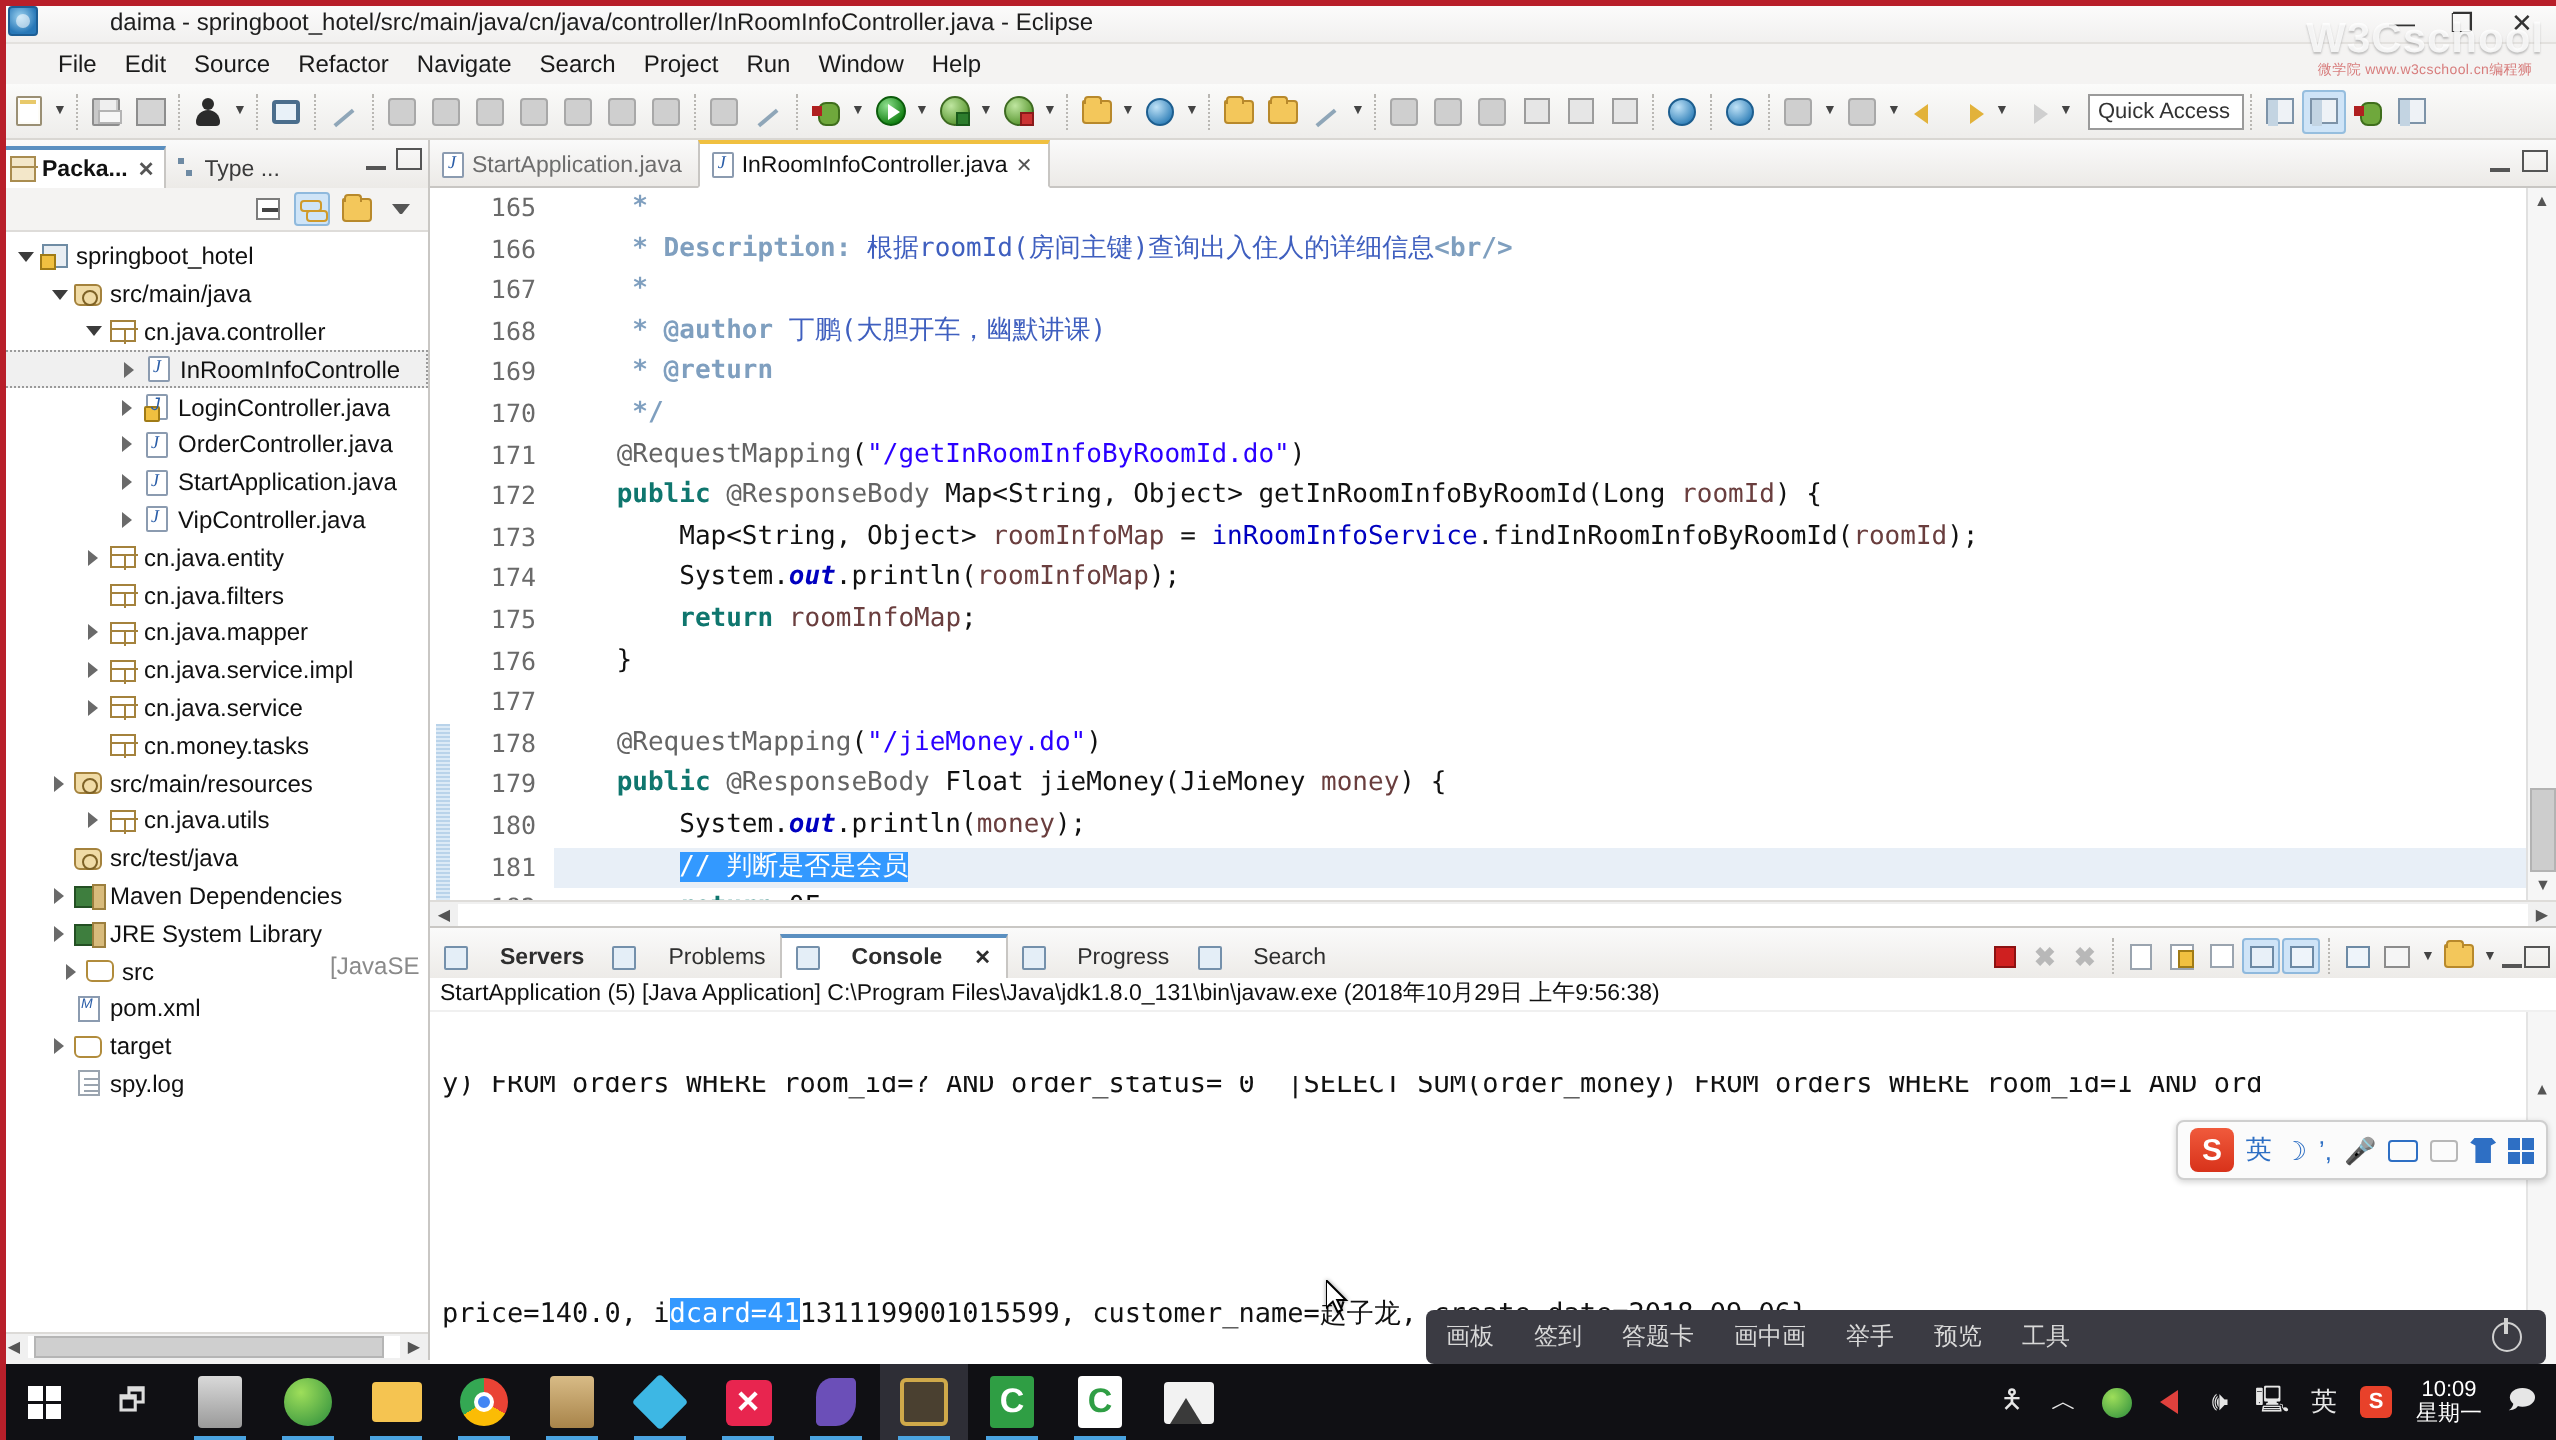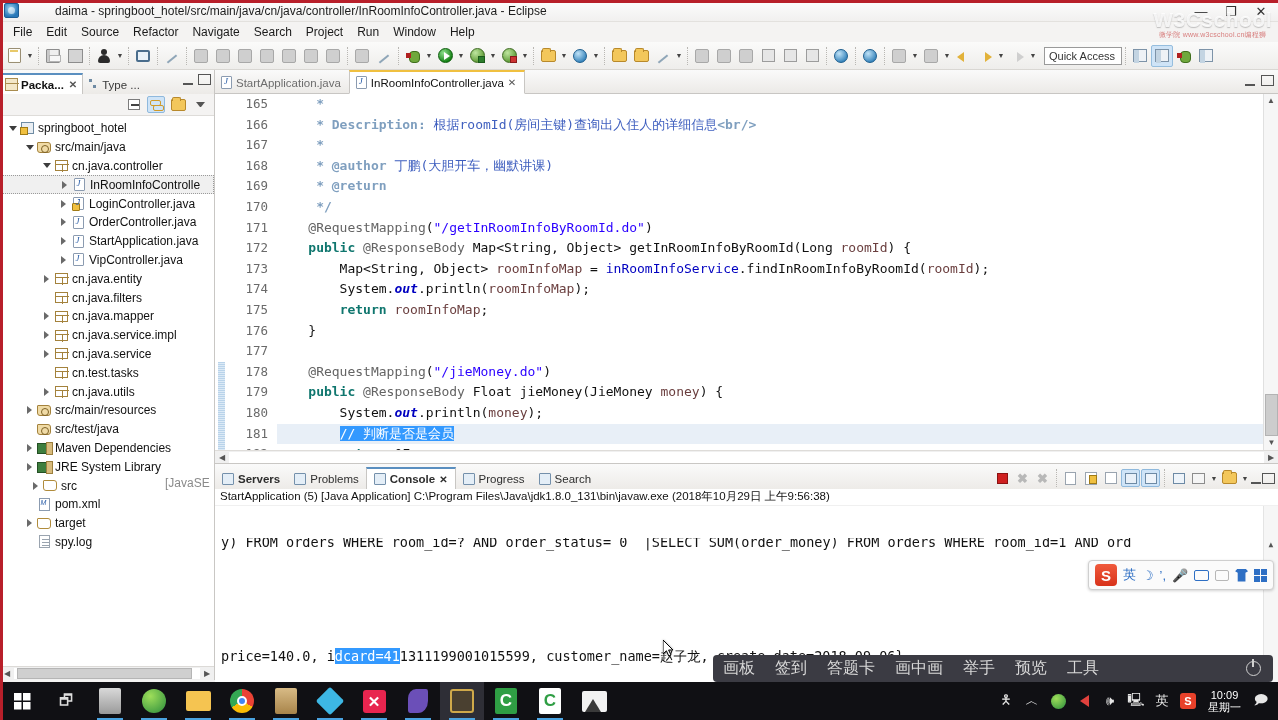--- a/index.html
+++ b/index.html
@@ -24,21 +24,21 @@
   .wincontrols { position:absolute; right:2px; top:0; display:flex; height:22px; align-items:center; }
   .wc { width:30px; height:20px; display:flex; align-items:center; justify-content:center;
     font-size:13px; color:#333; }
   .watermark { position:absolute; right:6px; top:10px; text-align:center;
     pointer-events:none; z-index:40; }
   .wm-main { font-size:21px; font-weight:bold; color:rgba(255,255,255,.82);
      letter-spacing:.5px; text-shadow:0 1px 1px rgba(140,140,140,.5); line-height:20px;}
   .wm-sub { font-size:7px; color:rgba(200,60,60,.65); letter-spacing:.2px; }
 
   
-  .menubar { height:20px; display:flex; align-items:center; padding-left:6px;
+  .menubar { height:20px; display:flex; align-items:center; padding-left:22px;
     background:#f4f3f2; }
   .menu-item { padding:2px 7px; font-size:12px; color:#1a1a1a; }
 
   
   .toolbar { height:28px; background:linear-gradient(#fbfbfa,#eeedeb);
     border-bottom:1px solid #d9d7d3; display:flex; align-items:center;
     padding:0 3px; gap:0px; position:relative; }
   .tbtn { width:22px; height:22px; display:flex; align-items:center;
     justify-content:center; border:1px solid transparent; border-radius:2px; }
   .tbtn.active { background:#cfe4f7; border-color:#96bede; }
@@ -196,21 +196,21 @@
   .selbox { background:#3399ff; color:#fff; }
   .ed-vscroll{position:absolute;right:0;top:0;width:15px;height:100%;background:#f6f6f6;border-left:1px solid #e0e0e0;}
   .ed-vscroll .up,.ed-vscroll .dn{height:14px;text-align:center;font-size:8px;color:#555;line-height:14px;}
   .ed-vscroll .thumb{position:absolute;left:1px;top:300px;width:13px;height:42px;background:#cdcdcd;border:1px solid #b3b3b3;}
   .ed-hscroll{height:13px;background:#f0f0f0;display:flex;align-items:center;border-top:1px solid #dedcd9;}
 
   
   .console-wrap{flex:1; background:#f4f3f2; display:flex; flex-direction:column;}
   .ctabs{height:25px; display:flex; align-items:flex-end; background:linear-gradient(#fafafa,#edebe8);
      position:relative;}
-  .ctab{display:flex;align-items:center;gap:4px;padding:4px 7px;font-size:11.5px;color:#2e2e2e;text-align:center;}
+  .ctab{display:flex;align-items:center;gap:16px;padding:4px 7px;font-size:11.5px;color:#2e2e2e;text-align:center;}
   .ctab.sel{background:#fff;border:1px solid #c8c6c3;border-bottom:none;border-top:2px solid #5a8fc0;font-weight:bold;}
   .ctab.bold{font-weight:bold;}
   .ctools{position:absolute;right:3px;top:3px;display:flex;align-items:center;gap:1px;}
   .ct{width:19px;height:18px;display:flex;align-items:center;justify-content:center;border:1px solid transparent;border-radius:2px;}
   .ct.on{background:#cfe4f7;border-color:#8fb9dd;}
   .ic-stop{width:11px;height:11px;background:#cf2020;border:1px solid #8c1212;}
   .ic-xgray{font-size:13px;color:#b8b8b8;font-weight:bold;}
   .ic-page{width:11px;height:13px;background:#fff;border:1px solid #9aa4af;}
   .ic-lock{width:12px;height:13px;background:#fff;border:1px solid #9aa4af;position:relative;}
   .ic-lock:after{content:"";position:absolute;right:-1px;bottom:0;width:6px;height:7px;background:#f0c040;border:1px solid #a07b16;}
@@ -242,21 +242,21 @@
      clip-path:polygon(20% 0,80% 0,100% 22%,80% 33%,80% 100%,20% 100%,20% 33%,0 22%);}
   .sg-grid{width:13px;height:13px;background:
       linear-gradient(#2e6fc4,#2e6fc4) 0 0/6px 6px no-repeat,
       linear-gradient(#2e6fc4,#2e6fc4) 7px 0/6px 6px no-repeat,
       linear-gradient(#2e6fc4,#2e6fc4) 0 7px/6px 6px no-repeat,
       linear-gradient(#2e6fc4,#2e6fc4) 7px 7px/6px 6px no-repeat;}
 
   
   .classbar{position:absolute;left:713px;top:655px;width:560px;height:27px;background:#3b3b43;
      border-radius:4px;display:flex;align-items:center;z-index:25;}
-  .cb-item{color:#d8d8d8;font-size:16px;padding:0 10px;}
+  .cb-item{color:#d8d8d8;font-size:12px;padding:0 10px;}
   .cb-power{margin-left:auto;margin-right:12px;width:15px;height:15px;border:1.7px solid #d0d0d0;
      border-radius:50%;position:relative;}
   .cb-power:after{content:"";position:absolute;left:5.3px;top:-3px;width:1.7px;height:8px;background:#d0d0d0;}
 
   
   .taskbar{position:absolute;left:0;top:682px;width:1278px;height:38px;background:#101014;
      display:flex;align-items:center;}
   .tk{width:44px;height:38px;display:flex;align-items:center;justify-content:center;position:relative;}
   .tk.run:after{content:"";position:absolute;bottom:0;left:9px;width:26px;height:2.5px;background:#4aa3e0;}
   .tk.active{background:#2e2e36;}
@@ -591,35 +591,35 @@
             <div class="ti">
               <i class="ic i-pkg"></i>
             </div>
             <span>cn.java.service</span>
           </div>
           <div class="trow" style="padding-left: 40px;">
             <div class="tw "></div>
             <div class="ti">
               <i class="ic i-pkg"></i>
             </div>
-            <span>cn.test.tasks</span>
+            <span>cn.money.tasks</span>
+          </div>
+          <div class="trow" style="padding-left: 23px;">
+            <div class="tw closed"></div>
+            <div class="ti">
+              <i class="ic i-srcfolder"></i>
+            </div>
+            <span>src/main/resources</span>
           </div>
           <div class="trow" style="padding-left: 40px;">
             <div class="tw closed"></div>
             <div class="ti">
               <i class="ic i-pkg"></i>
             </div>
             <span>cn.java.utils</span>
-          </div>
-          <div class="trow" style="padding-left: 23px;">
-            <div class="tw closed"></div>
-            <div class="ti">
-              <i class="ic i-srcfolder"></i>
-            </div>
-            <span>src/main/resources</span>
           </div>
           <div class="trow" style="padding-left: 23px;">
             <div class="tw "></div>
             <div class="ti">
               <i class="ic i-srcfolder"></i>
             </div>
             <span>src/test/java</span>
           </div>
           <div class="trow" style="padding-left: 23px;">
             <div class="tw closed"></div>

